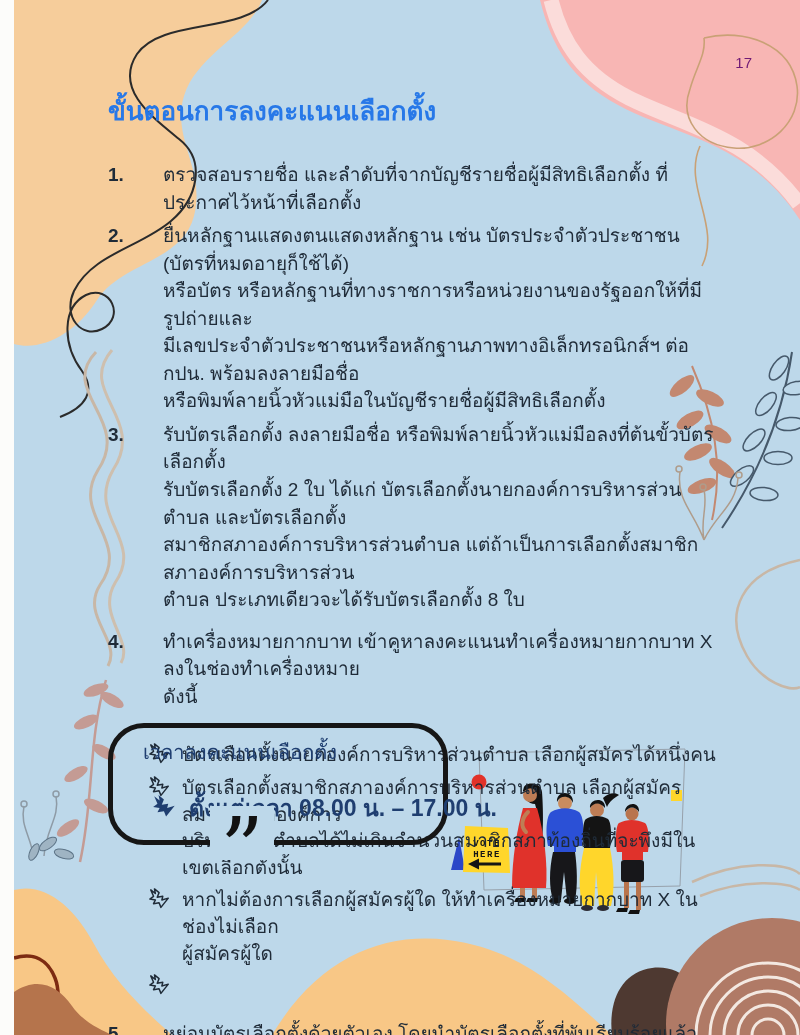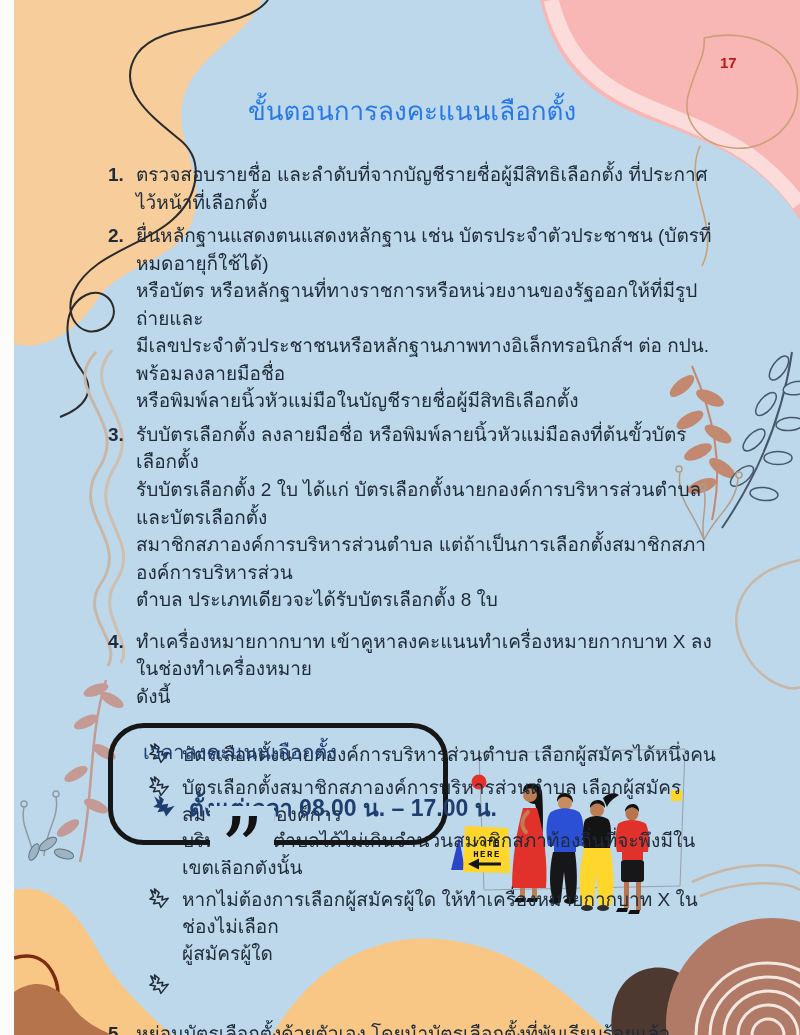--- a/index.html
+++ b/index.html
@@ -1,26 +1,26 @@
 <!DOCTYPE html>
 <html><head>
 <meta charset="utf-8">
 <style>
   html,body{margin:0;padding:0;background:#e8e8e8;}
   .page{position:relative;width:800px;height:1035px;overflow:hidden;background:#BDD8EA;
         font-family:"Liberation Sans","DejaVu Sans",sans-serif;}
   .bg{position:absolute;left:0;top:0;z-index:0;}
-  .page-number{position:absolute;left:720px;top:54px;width:32px;text-align:left;
-        font-size:15px;font-weight:bold;color:#b91c1c;z-index:2;}
+  .page-number{position:absolute;left:720px;top:54px;width:32px;text-align:right;
+        font-size:15px;font-weight:normal;color:#701a75;z-index:2;}
   .content{position:absolute;left:108px;top:90px;width:608px;color:#1f2b38;z-index:2;}
-  .doc-title{text-align:center;font-size:26px;font-weight:normal;color:#2778E8;margin:0 0 30px 0;}
+  .doc-title{font-size:26px;font-weight:bold;color:#2778E8;margin:0 0 30px 0;}
   .steps{display:flex;flex-direction:column;gap:6px;}
   .step{display:flex;}
   .step-num{flex:none;width:28px;font-size:19px;line-height:1.45;font-weight:bold;color:#1f2b38;}
-  .step-text{flex:1;font-size:19px;line-height:1.45;white-space:pre-line;}
+  .step-text{flex:1;font-size:19px;line-height:1.45;white-space:pre-line;margin-left:27px;}
   .subs{margin:26px 0 6px 0;padding-left:40px;display:flex;flex-direction:column;gap:6px;}
   .sub{display:flex;gap:10px;}
   .sub .icon{flex:none;width:24px;height:24px;margin-top:1px;}
   .sub-text{font-size:19px;line-height:1.4;white-space:pre-line;}
   .step-last{margin-top:10px;}
   .callout{position:absolute;left:108px;top:723px;width:330px;height:112px;
         border:5px solid #161616;border-radius:36px;z-index:2;}
   .callout-heading{position:absolute;left:30px;top:8px;font-size:20px;font-weight:normal;color:#1F3E70;}
   .callout-row{position:absolute;left:38px;top:62px;display:flex;align-items:center;gap:10px;}
   .callout-row svg{width:28px;height:28px;flex:none;}

